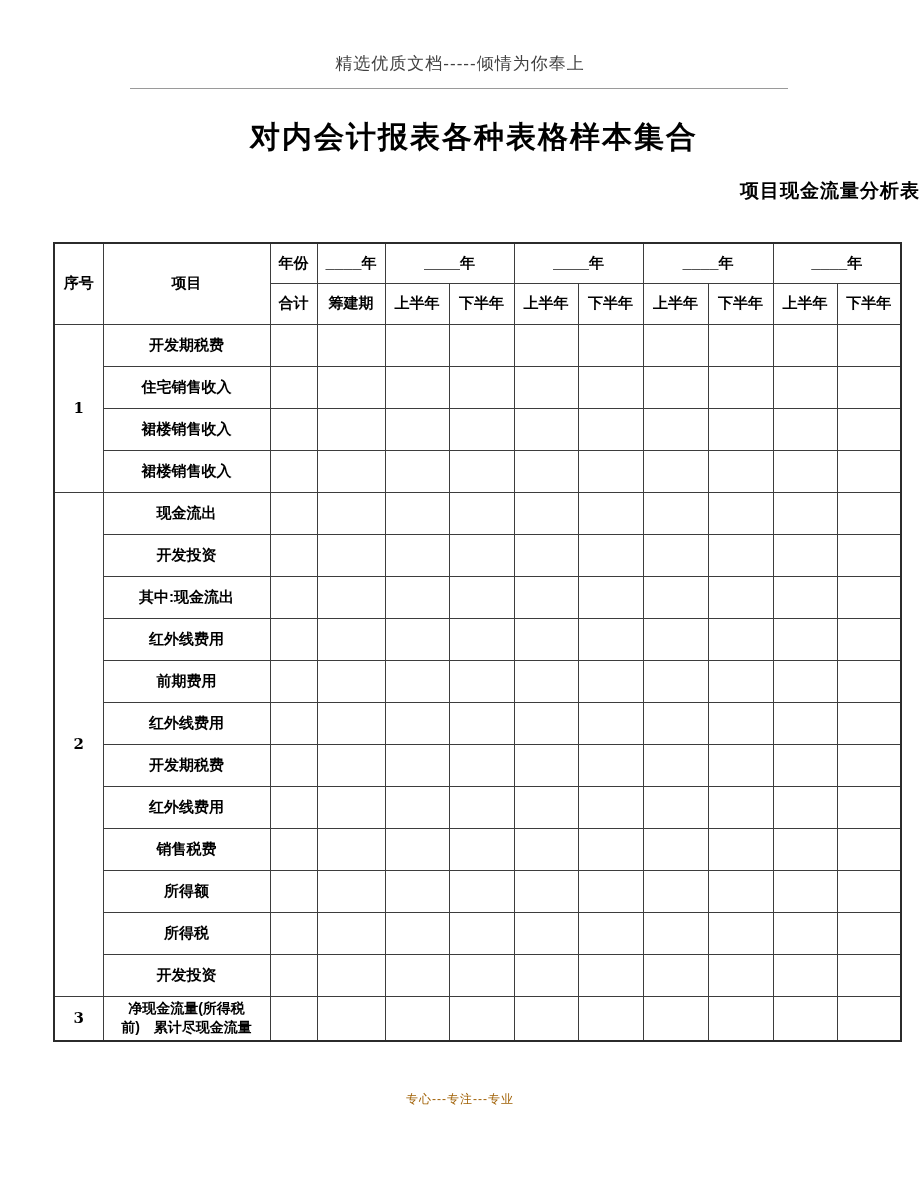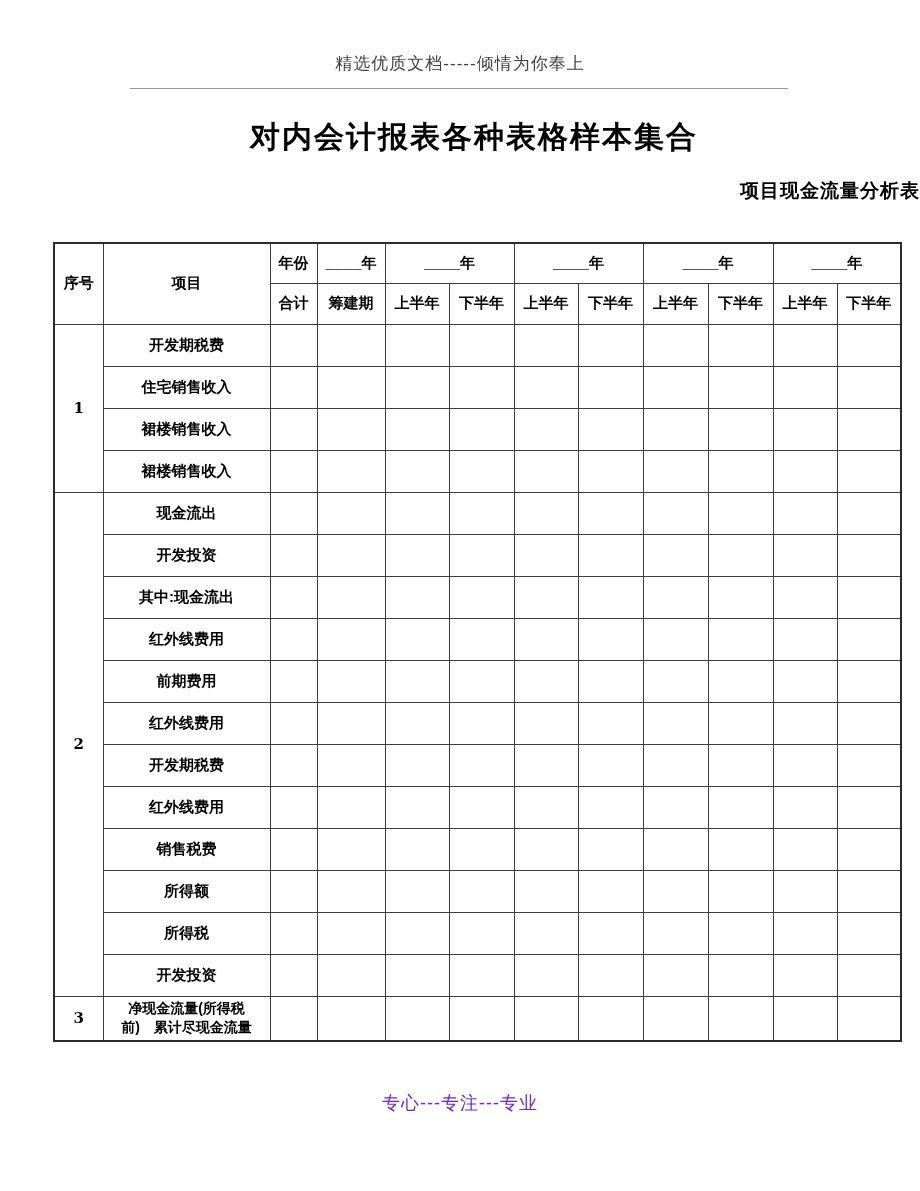--- a/index.html
+++ b/index.html
@@ -93,23 +93,23 @@
     line-height: 1.4;
     padding: 2px 16px;
   }
 
   .doc-footer {
     position: absolute;
     top: 1091px;
     left: 0;
     width: 100%;
     text-align: center;
-    font-size: 18px;
+    font-size: 12px;
     letter-spacing: 1px;
-    color: #6d28d9;
+    color: #a16207;
   }
 </style>
 </head>
 <body>
 
 <div class="doc-tagline">精选优质文档-----倾情为你奉上</div>
 <div class="header-rule"></div>
 
 <h1 class="doc-title" style="margin:14px;">对内会计报表各种表格样本集合</h1>
 <h2 class="doc-subtitle" style="margin:0;">项目现金流量分析表</h2>

